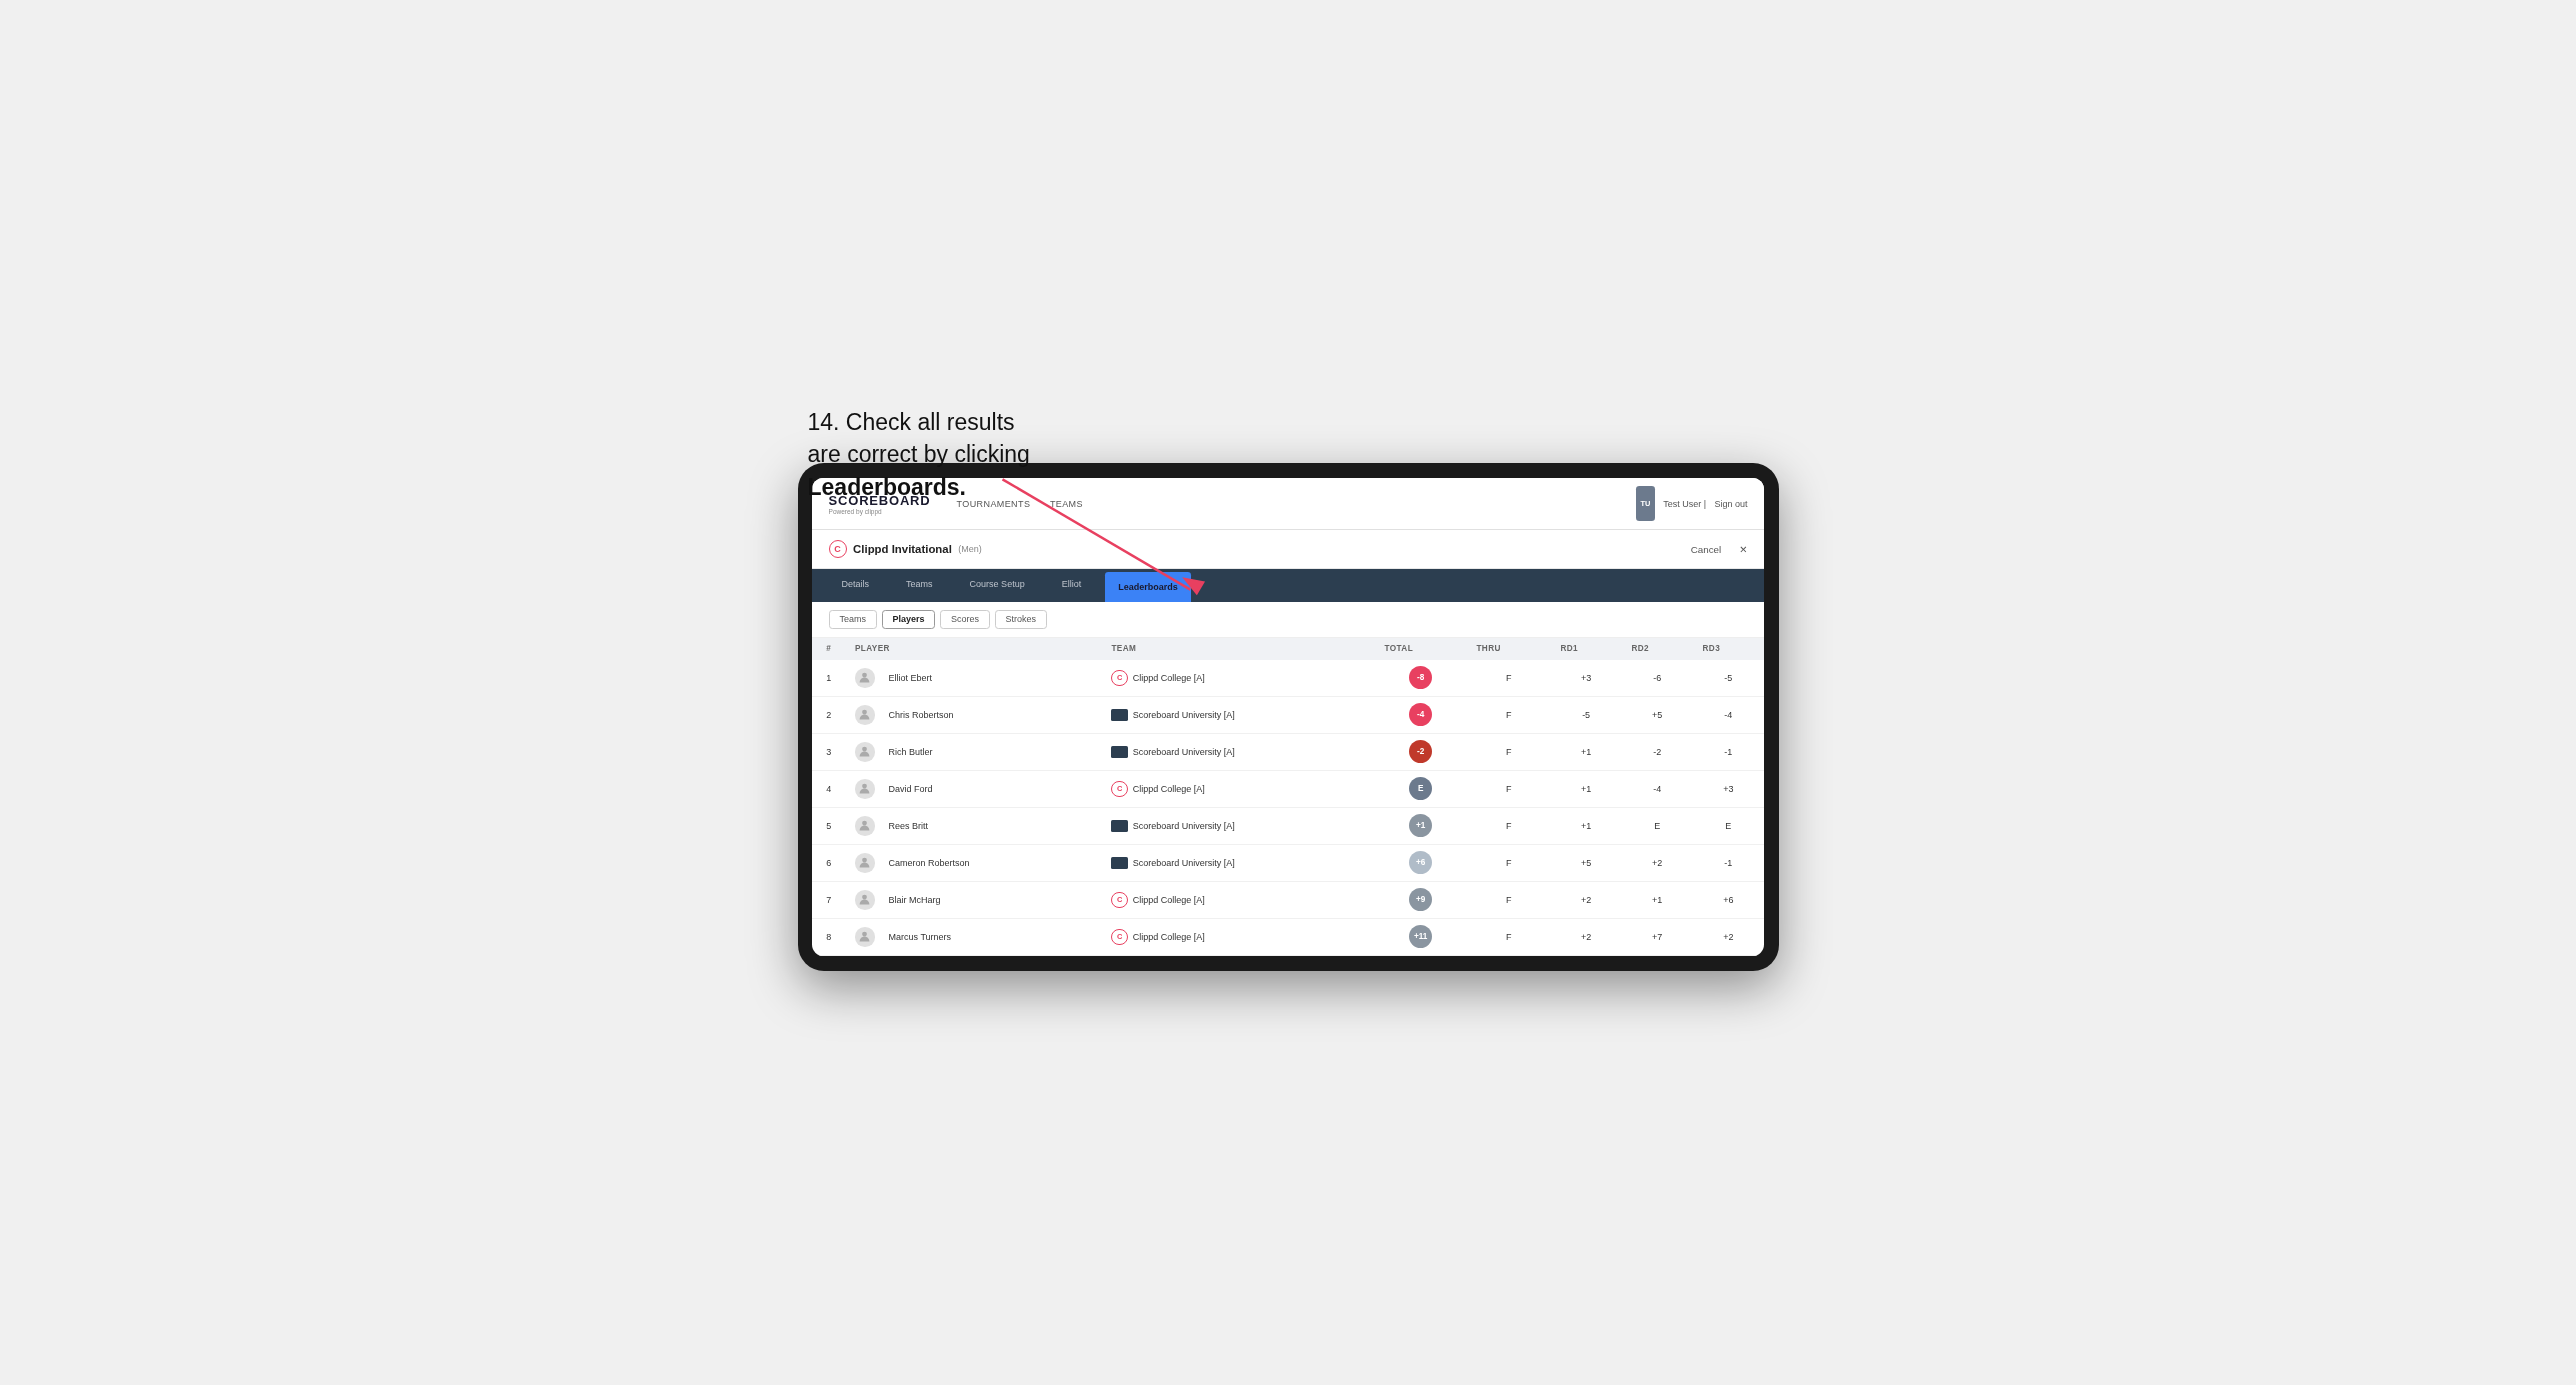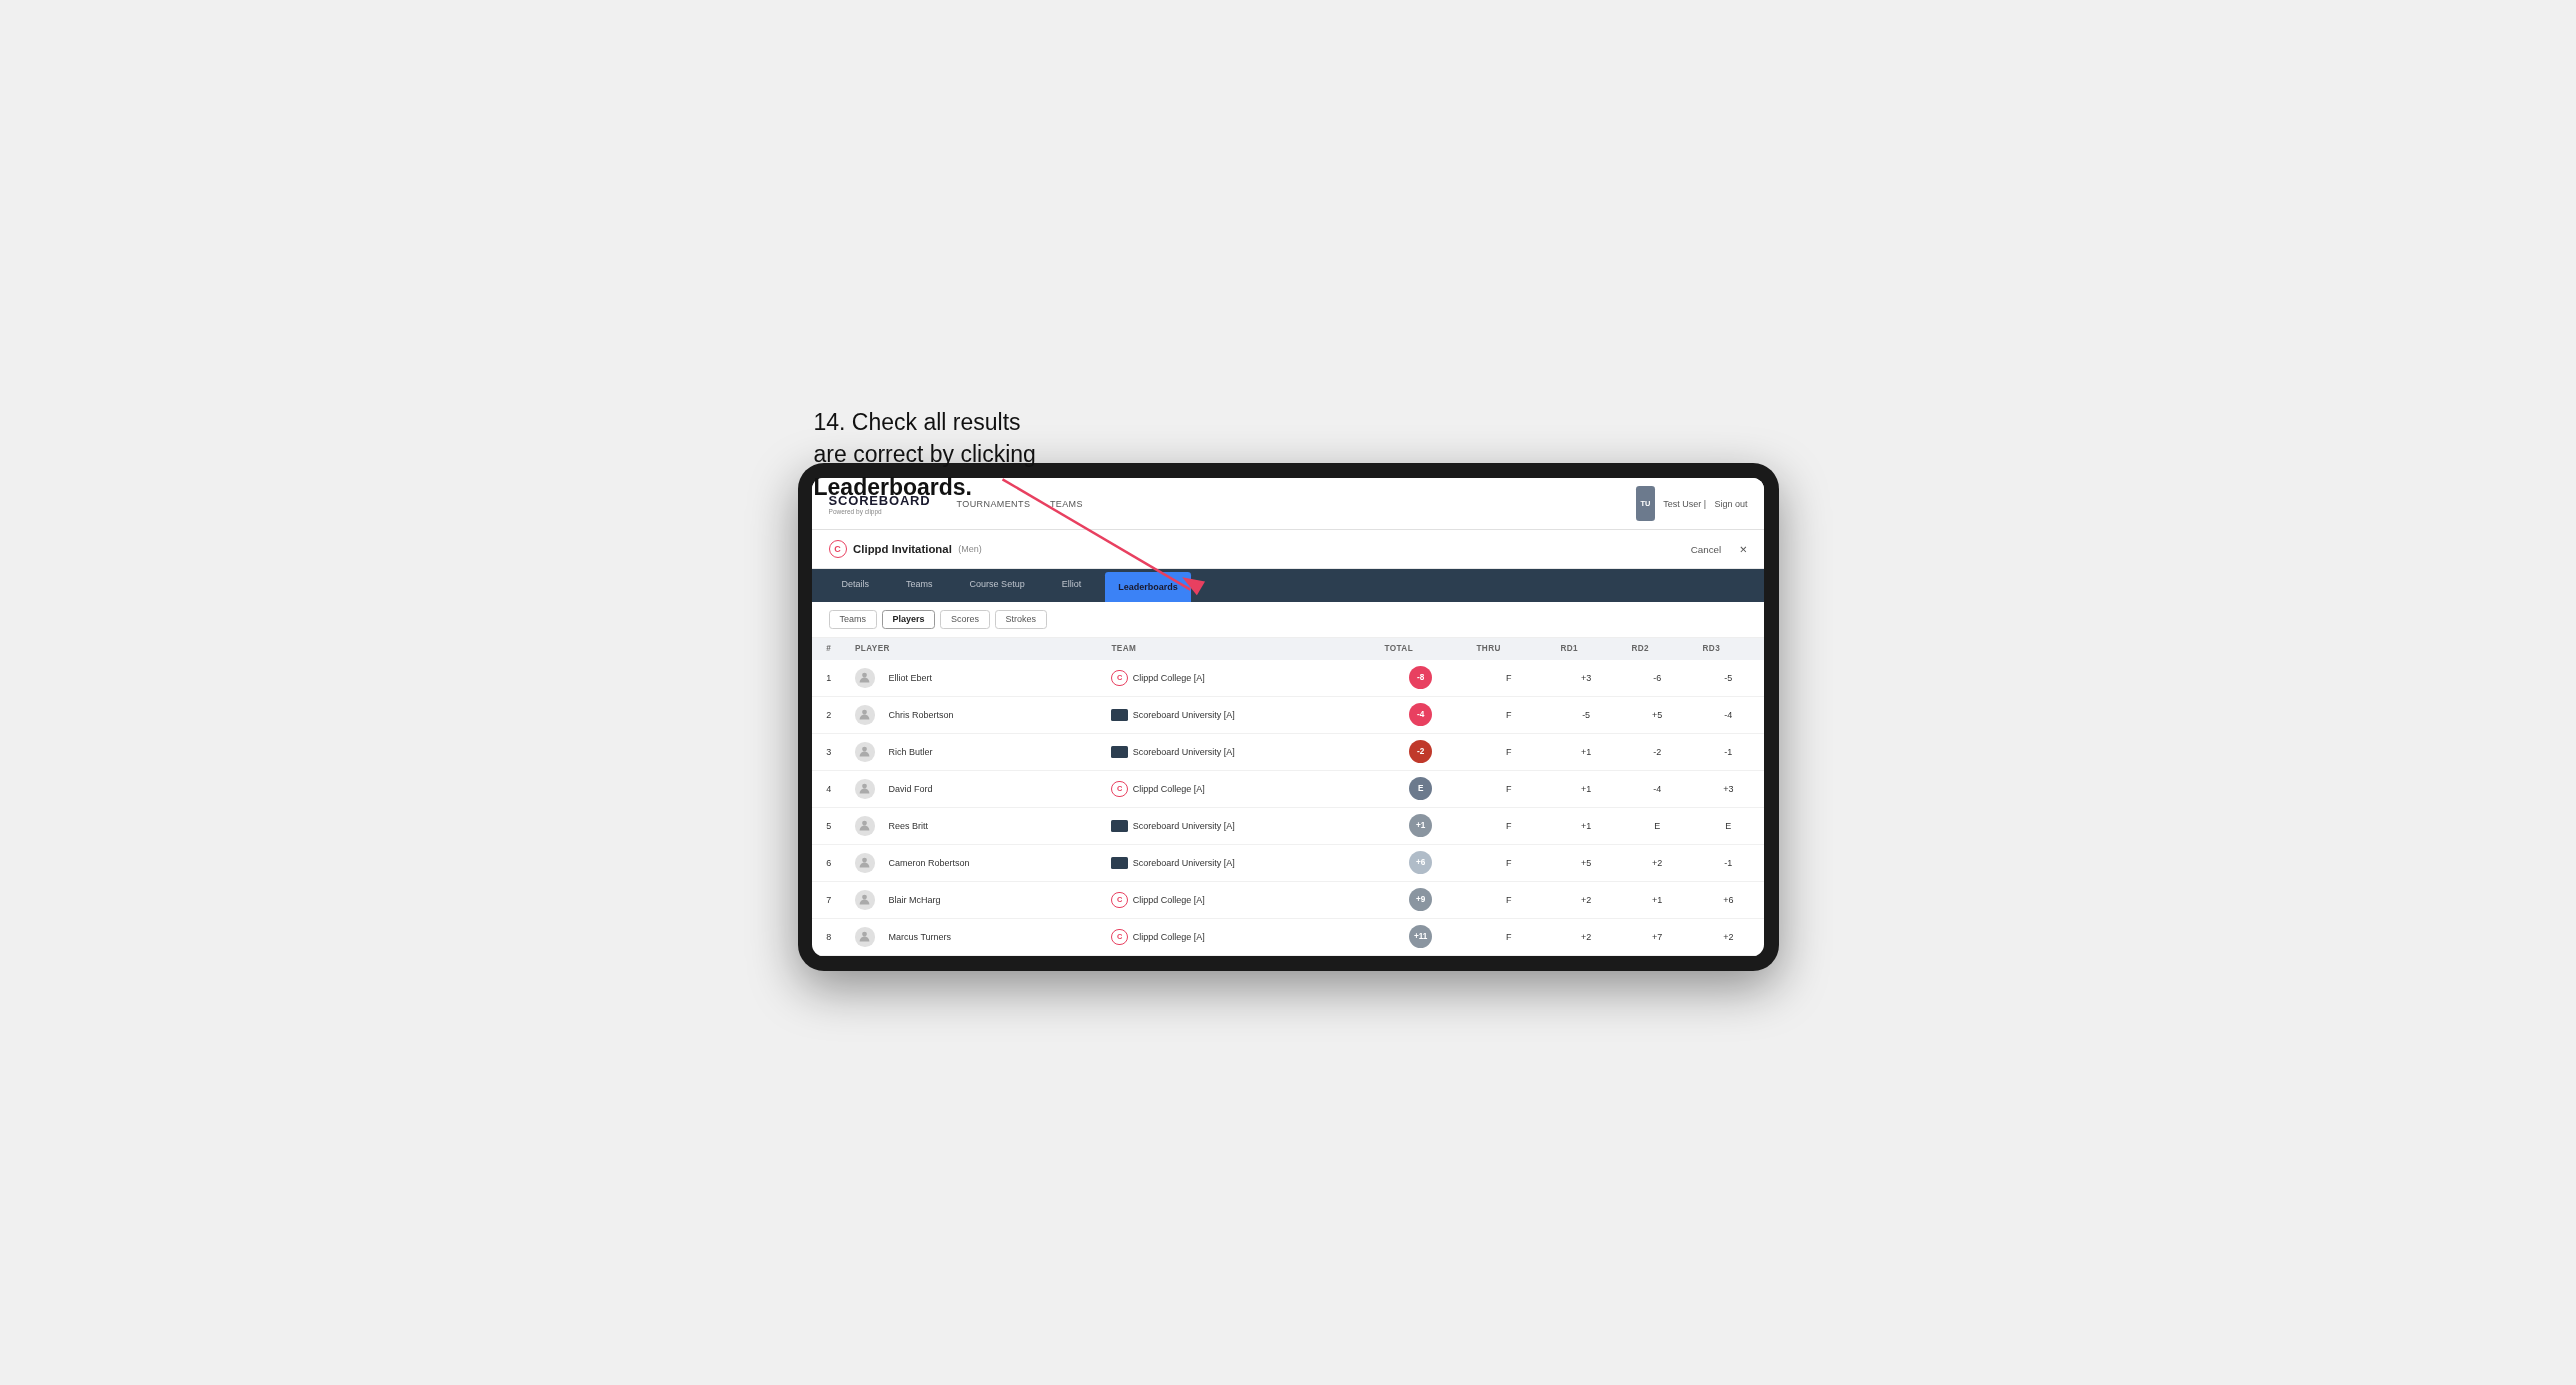--- a/index.html
+++ b/index.html
@@ -15,21 +15,21 @@
 
     .outer-container {
       position: relative;
       width: 100%;
       max-width: 981px;
     }
 
     .instruction-text {
       position: absolute;
       top: -8.2px;
-      left: 16px;
+      left: 10px;
       font-size: 23px;
       line-height: 1.4;
       color: #111;
       max-width: 294px;
       z-index: 10;
     }
     .instruction-text strong {
       font-weight: 900;
     }
 

